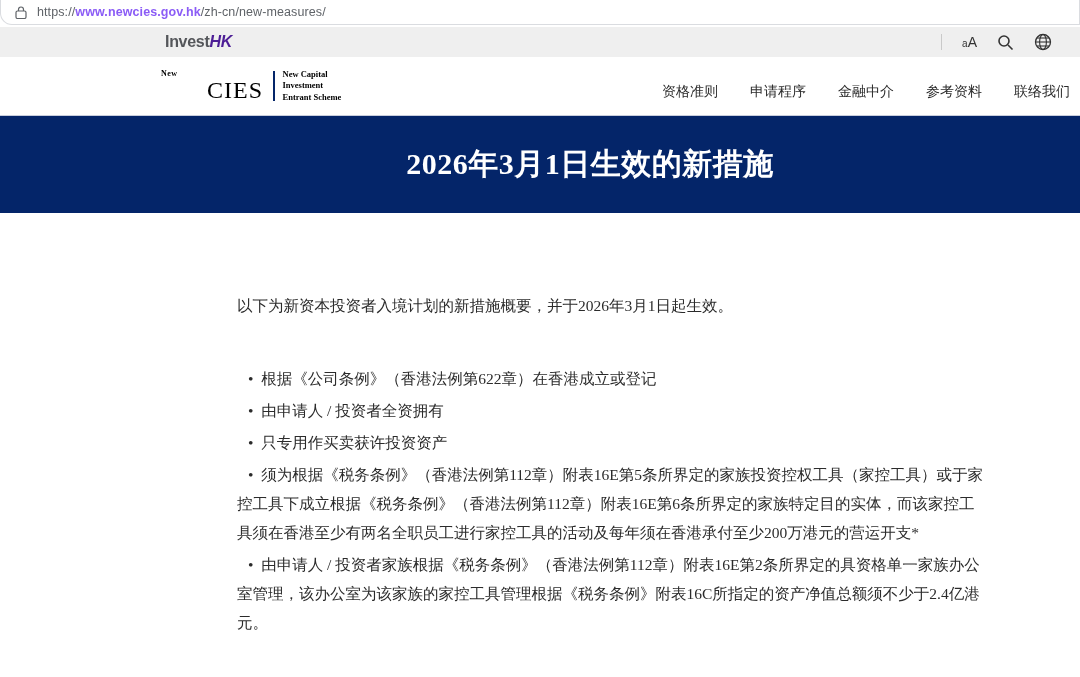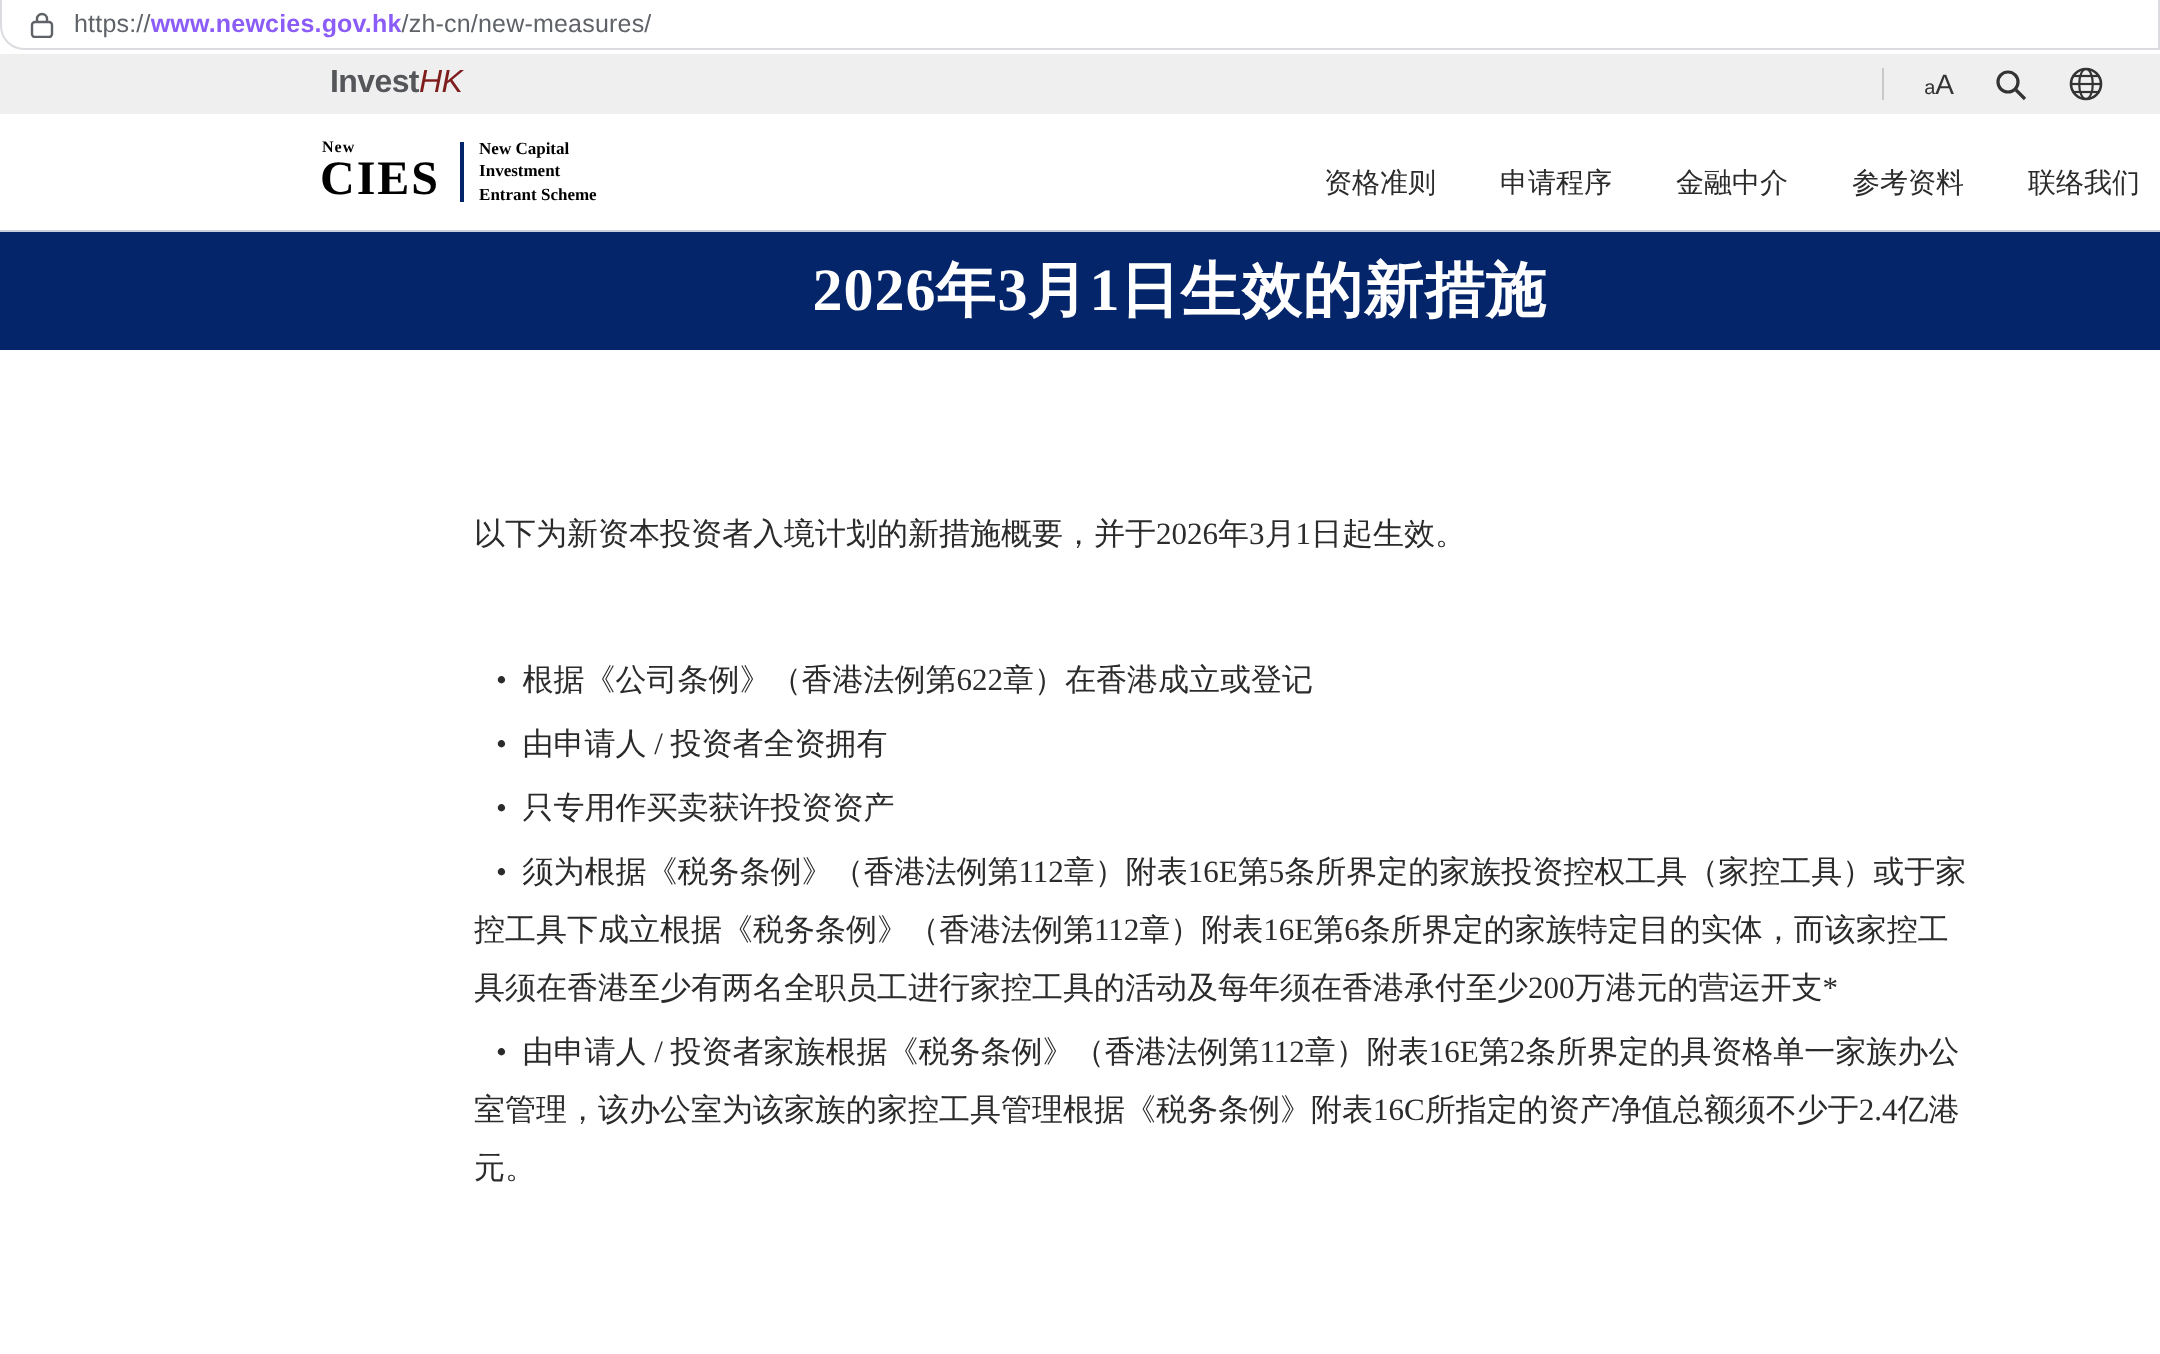--- a/index.html
+++ b/index.html
@@ -22,53 +22,53 @@
 
   
   .top-strip {
     height: 30px; margin-top: 2px;
     background: #efefef;
     display: flex; align-items: center;
     padding: 0 28px 0 165px;
   }
   .brand { font-size: 16px; letter-spacing: -0.3px; }
   .brand .invest { color: #54565a; font-weight: bold; }
-  .brand .hk { color: #7f1d1d; font-weight: normal; font-style: italic; }
+  .brand .hk { color: #4c1d95; font-weight: bold; font-style: italic; }
   .strip-utils { margin-left: auto; display: flex; align-items: center; gap: 20px; }
   .strip-divider { width: 1px; height: 16px; background: #c9c9c9; }
   .font-resize { font-size: 14px; color: #333; }
   .font-resize .small-a { font-size: 10px; }
   .util-icon svg { display: block; }
 
   
   .site-header {
     height: 58px; background: #ffffff;
     display: flex; align-items: center;
     padding: 0 10px 0 160px;
   }
   .logo { display: flex; align-items: center; color: #000000; }
   .logo-cies { font-family: "Liberation Serif", "DejaVu Serif", serif; line-height: 1; position: relative; }
   .logo-new { display: block; font-size: 8px; font-weight: bold; letter-spacing: .5px; margin-left: 1px; }
-  .logo-big { font-size: 24px; font-weight: bold; letter-spacing: 1px; }
+  .logo-big { font-size: 24px; font-weight: normal; letter-spacing: 1px; margin-left: 47px; }
   .logo-sep { width: 1.5px; height: 30px; background: #042569; margin: 0 8px 0 10px; }
   .logo-tagline { font-family: "Liberation Serif", "DejaVu Serif", serif; font-size: 8.5px; font-weight: bold; line-height: 1.3; }
   .main-nav { margin-left: auto; display: flex; align-items: center; gap: 32px; margin-top: 12px; }
   .nav-item { font-family: "Liberation Serif", "DejaVu Serif", serif; font-size: 14px; color: #2b2b2b; cursor: pointer; white-space: nowrap; }
   .header-buttons { display: flex; align-items: center; gap: 9px; margin-left: 17px; }
   .navy-btn {
     background: #12306f; color: #ffffff;
     font-family: "Liberation Serif", "DejaVu Serif", serif;
     font-size: 13.5px; font-weight: bold;
     border: none; height: 32px; padding: 0 13px;
     border-radius: 2px; cursor: pointer; white-space: nowrap;
   }
 
   
   .hero {
-    height: 60px; background: #042569;
+    height: 98px; background: #042569;
     border-top: 1px solid #c9cedd;
     display: flex; align-items: center; justify-content: center;
     padding-left: 100px;
   }
   .hero-title {
     color: #ffffff;
     font-family: "Liberation Serif", "DejaVu Serif", serif;
     font-size: 30px; font-weight: bold; letter-spacing: .5px;
   }
 

